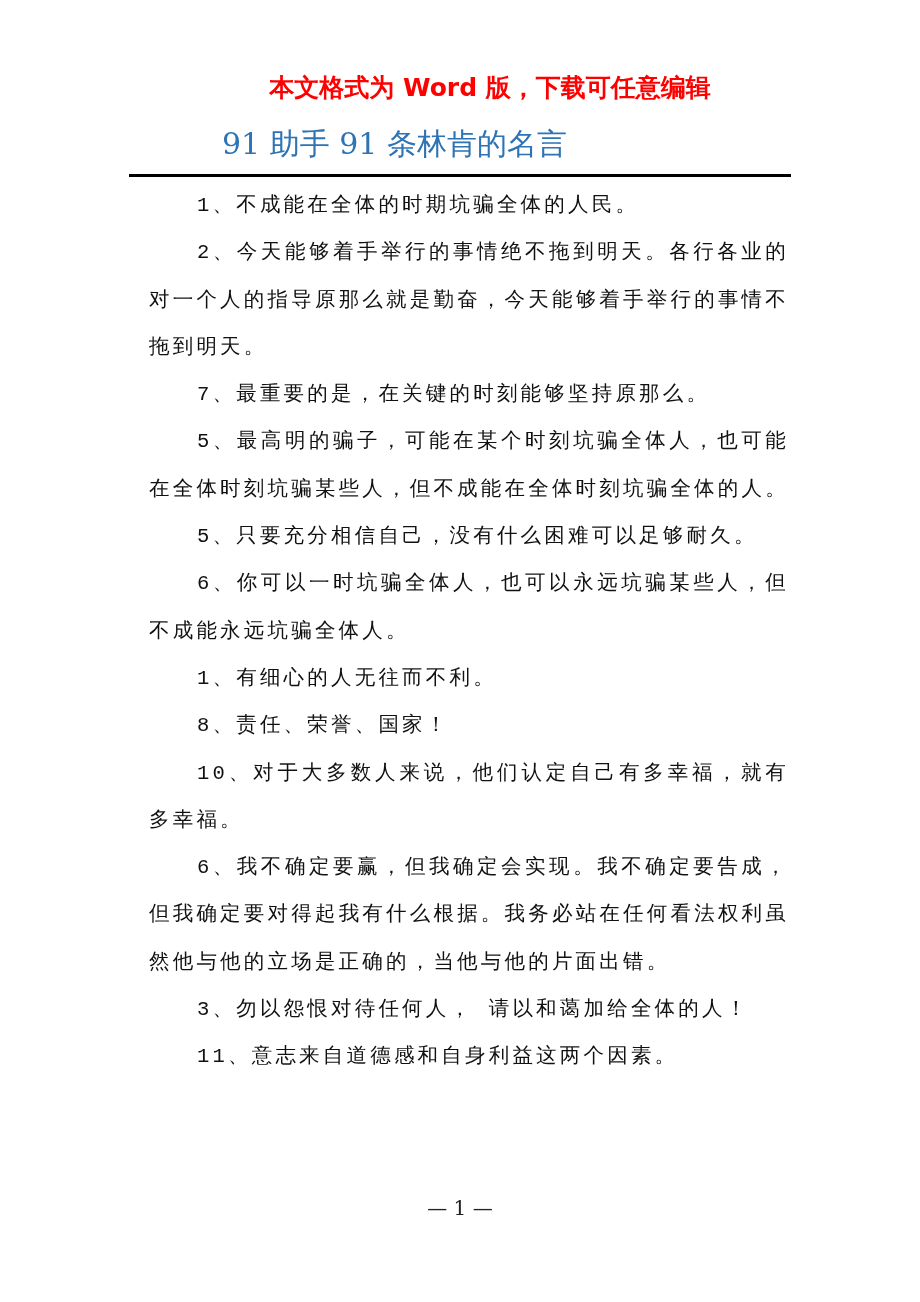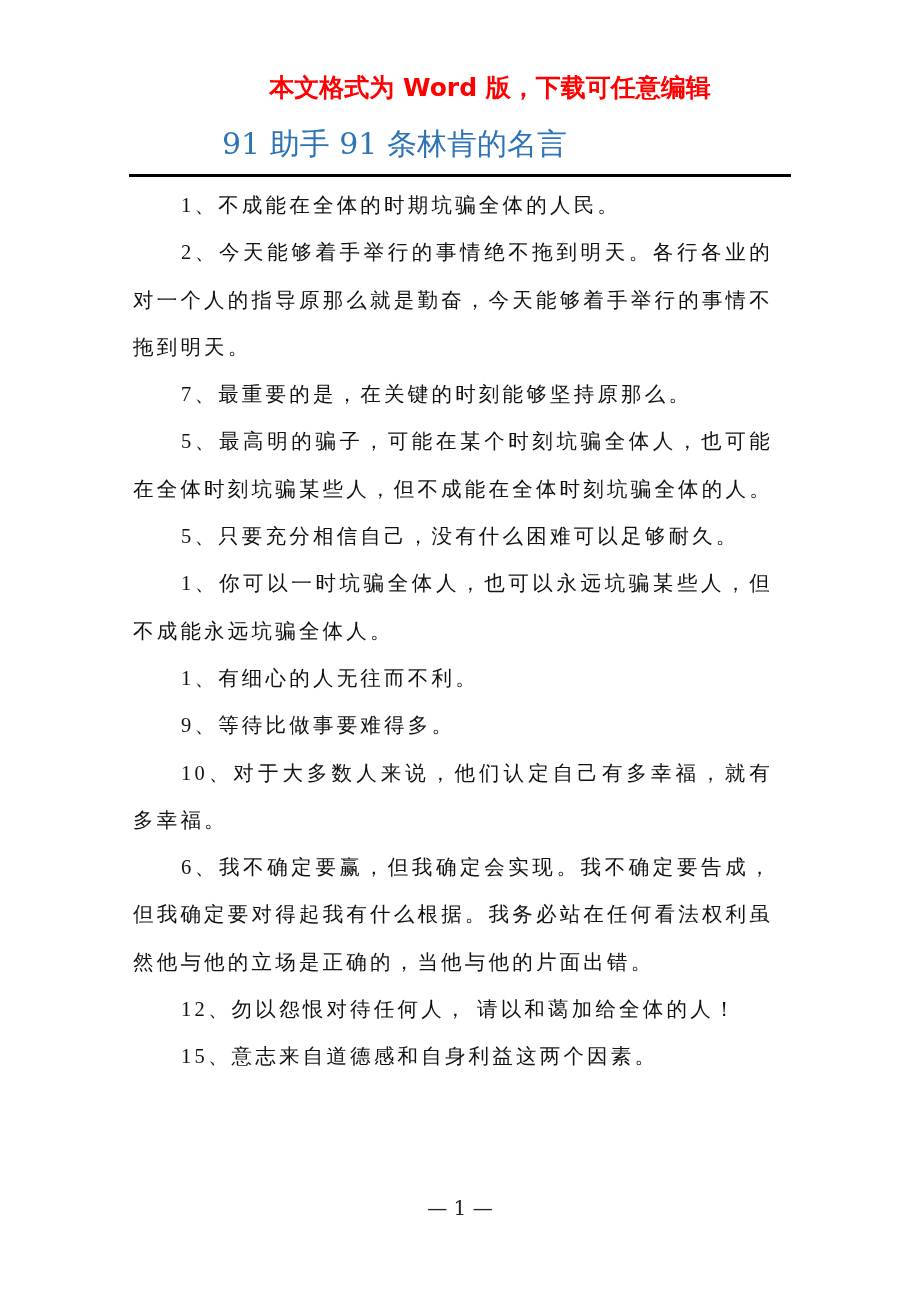--- a/index.html
+++ b/index.html
@@ -49,24 +49,24 @@
     .rule {
       position: absolute;
       left: 129px;
       top: 174px;
       width: 662px;
       height: 3px;
       background: #000000;
     }
     .content {
       position: absolute;
-      left: 133px;
+      left: 149px;
       top: 182px;
       width: 640px;
-      font-family: Liberation Serif, serif;
+      font-family: Liberation Mono, monospace;
       font-size: 20.5px;
       color: #111111;
       line-height: 47.3px;
       letter-spacing: 3.2px;
     }
     .para {
       margin: 0;
       text-indent: 48px;
       text-align: justify;
     }
@@ -89,23 +89,23 @@
   <div class="banner">本文格式为 Word 版，下载可任意编辑</div>
   <div class="title">91 助手 91 条林肯的名言</div>
   <div class="rule"></div>
 
   <div class="content">
     <p class="para">1、不成能在全体的时期坑骗全体的人民。</p>
     <p class="para">2、今天能够着手举行的事情绝不拖到明天。各行各业的对一个人的指导原那么就是勤奋，今天能够着手举行的事情不拖到明天。</p>
     <p class="para">7、最重要的是，在关键的时刻能够坚持原那么。</p>
     <p class="para">5、最高明的骗子，可能在某个时刻坑骗全体人，也可能在全体时刻坑骗某些人，但不成能在全体时刻坑骗全体的人。</p>
     <p class="para">5、只要充分相信自己，没有什么困难可以足够耐久。</p>
-    <p class="para">1、你可以一时坑骗全体人，也可以永远坑骗某些人，但不成能永远坑骗全体人。</p>
+    <p class="para">6、你可以一时坑骗全体人，也可以永远坑骗某些人，但不成能永远坑骗全体人。</p>
     <p class="para">1、有细心的人无往而不利。</p>
-    <p class="para">9、等待比做事要难得多。</p>
+    <p class="para">8、责任、荣誉、国家！</p>
     <p class="para">10、对于大多数人来说，他们认定自己有多幸福，就有多幸福。</p>
     <p class="para">6、我不确定要赢，但我确定会实现。我不确定要告成，但我确定要对得起我有什么根据。我务必站在任何看法权利虽然他与他的立场是正确的，当他与他的片面出错。</p>
-    <p class="para">12、勿以怨恨对待任何人， 请以和蔼加给全体的人！</p>
-    <p class="para">15、意志来自道德感和自身利益这两个因素。</p>
+    <p class="para">3、勿以怨恨对待任何人， 请以和蔼加给全体的人！</p>
+    <p class="para">11、意志来自道德感和自身利益这两个因素。</p>
   </div>
 
   <div class="footer">— 1 —</div>
 </div>
 
 </body></html>

